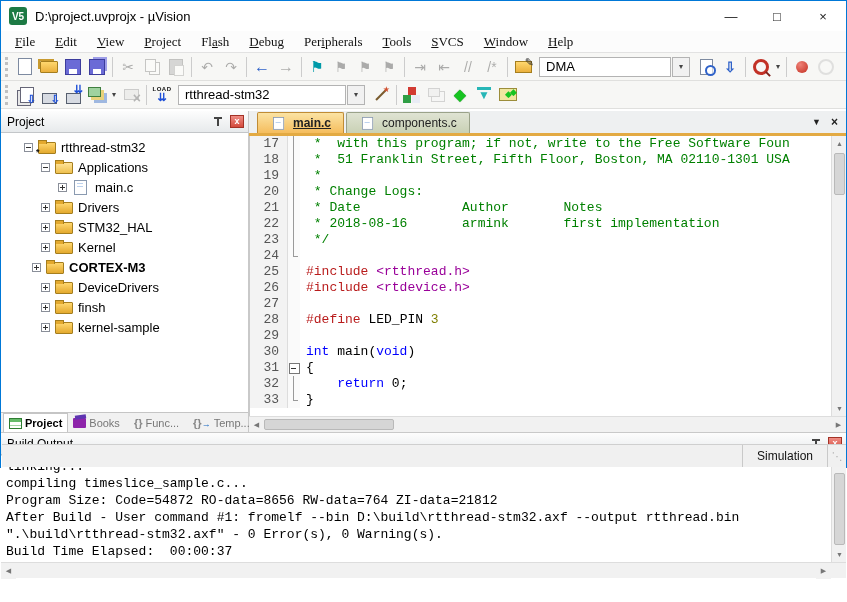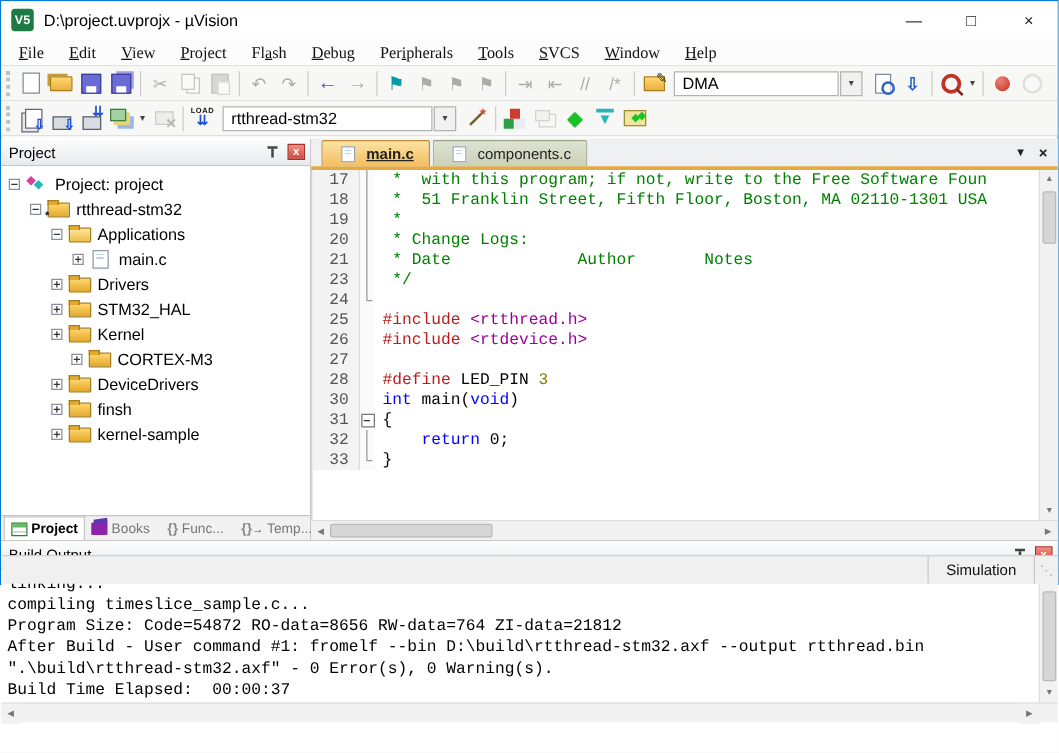--- a/index.html
+++ b/index.html
@@ -305,25 +305,20 @@
   <div class="main">
 
     <div class="proj-panel">
       <div class="panel-header">
         <span>Project</span>
         <span class="hspace"></span>
         <span class="pin-icon"></span>
         <span class="close-box">x</span>
       </div>
       <div class="tree" id="proj-tree">
-          <div class="tree-row" style="padding-left: 6px;">
-            <span class="expander"></span>
-            <span class="ticon ti-target"></span>
-            <span class="tree-label">Project: project</span>
-          </div>
           <div class="tree-row" style="padding-left: 23px;">
             <span class="expander"></span>
             <span class="ticon ti-target-folder">
               <span class="gear">*</span>
             </span>
             <span class="tree-label">rtthread-stm32</span>
           </div>
           <div class="tree-row" style="padding-left: 40px;">
             <span class="expander"></span>
             <span class="ticon ti-folder-open"></span>
@@ -342,21 +337,21 @@
           <div class="tree-row" style="padding-left: 40px;">
             <span class="expander plus"></span>
             <span class="ticon ti-folder"></span>
             <span class="tree-label">STM32_HAL</span>
           </div>
           <div class="tree-row" style="padding-left: 40px;">
             <span class="expander plus"></span>
             <span class="ticon ti-folder"></span>
             <span class="tree-label">Kernel</span>
           </div>
-          <div class="tree-row" style="padding-left: 56px;">
+          <div class="tree-row" style="padding-left: 31px; font-weight: bold;">
             <span class="expander plus"></span>
             <span class="ticon ti-folder"></span>
             <span class="tree-label">CORTEX-M3</span>
           </div>
           <div class="tree-row" style="padding-left: 40px;">
             <span class="expander plus"></span>
             <span class="ticon ti-folder"></span>
             <span class="tree-label">DeviceDrivers</span>
           </div>
           <div class="tree-row" style="padding-left: 40px;">
@@ -428,20 +423,25 @@
               <span class="cnum">20</span>
               <span class="cfold fm-line"></span>
               <span class="ctext"><span class="c-com"> * Change Logs:</span></span>
             </div>
             <div class="crow">
               <span class="cnum">21</span>
               <span class="cfold fm-line"></span>
               <span class="ctext"><span class="c-com"> * Date             Author       Notes</span></span>
             </div>
             <div class="crow">
+              <span class="cnum">22</span>
+              <span class="cfold fm-line"></span>
+              <span class="ctext"><span class="c-com"> * 2018-08-16       armink       first implementation</span></span>
+            </div>
+            <div class="crow">
               <span class="cnum">23</span>
               <span class="cfold fm-line"></span>
               <span class="ctext"><span class="c-com"> */</span></span>
             </div>
             <div class="crow">
               <span class="cnum">24</span>
               <span class="cfold fm-corner"></span>
               <span class="ctext"></span>
             </div>
             <div class="crow">
@@ -456,20 +456,25 @@
             </div>
             <div class="crow">
               <span class="cnum">27</span>
               <span class="cfold"></span>
               <span class="ctext"></span>
             </div>
             <div class="crow">
               <span class="cnum">28</span>
               <span class="cfold"></span>
               <span class="ctext"><span class="c-pre">#define </span><span class="c-pln">LED_PIN </span><span class="c-num">3</span></span>
+            </div>
+            <div class="crow">
+              <span class="cnum">29</span>
+              <span class="cfold"></span>
+              <span class="ctext"></span>
             </div>
             <div class="crow">
               <span class="cnum">30</span>
               <span class="cfold"></span>
               <span class="ctext"><span class="c-kw">int</span><span class="c-pln"> main(</span><span class="c-kw">void</span><span class="c-pln">)</span></span>
             </div>
             <div class="crow">
               <span class="cnum">31</span>
               <span class="cfold fm-box"></span>
               <span class="ctext"><span class="c-pln">{</span></span>

